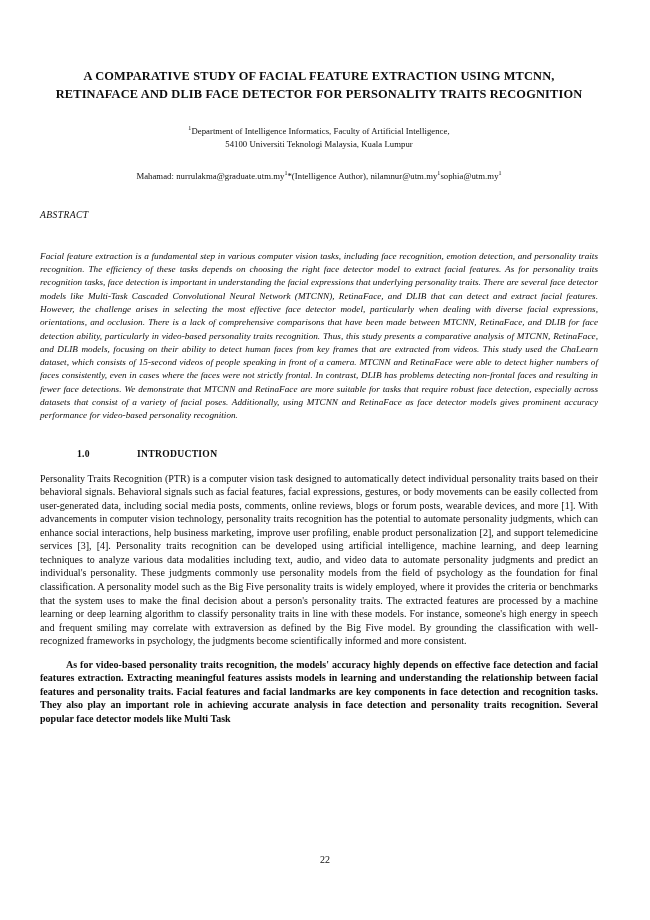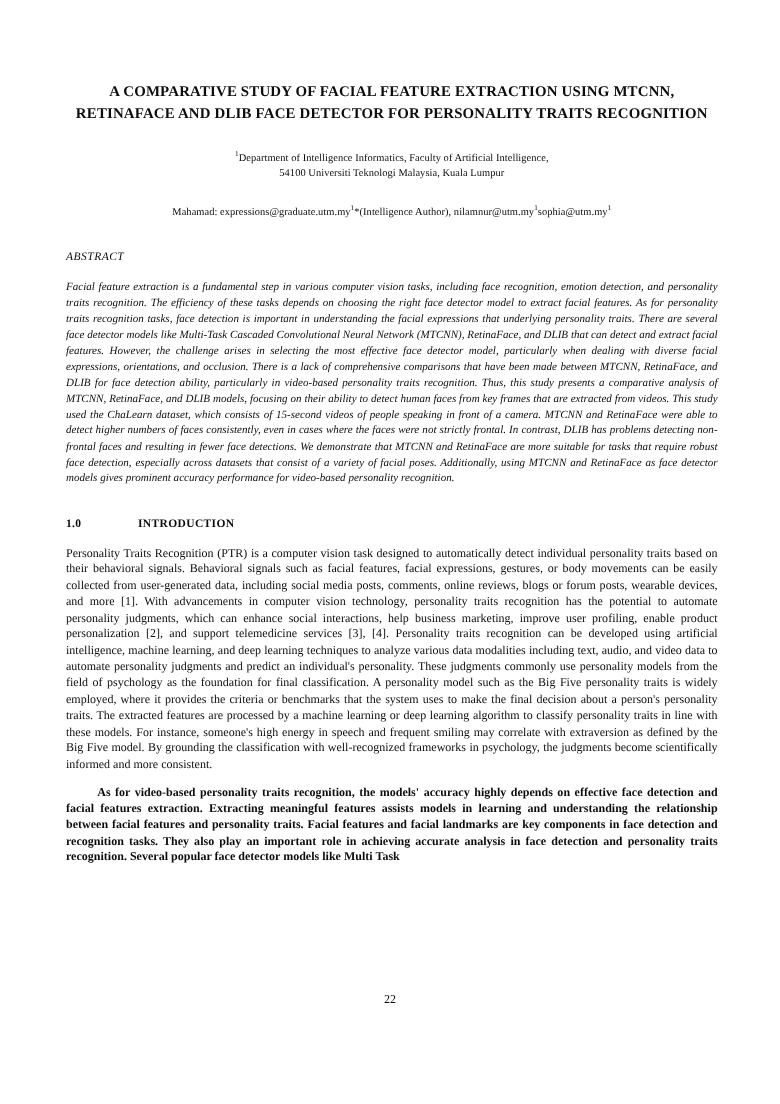--- a/index.html
+++ b/index.html
@@ -15,21 +15,21 @@
     font-family: "Liberation Serif", "DejaVu Serif", serif;
     color: #0d0d0d;
     overflow: hidden;
   }
   .page {
     position: absolute;
     left: 0; top: 0;
     width: 650px;
     height: 920px;
     box-sizing: border-box;
-    padding: 60px 52px 0 55px;
+    padding: 60px 52px 0 40px;
     border-radius: 25px;
   }
 
   
   .title {
     text-align: center;
     font-weight: bold;
     font-size: 12.4px;
     line-height: 17.5px;
     letter-spacing: 0.15px;
@@ -85,21 +85,21 @@
     font-style: italic;
     font-size: 9.6px;
     letter-spacing: 0.4px;
     margin-top: 26px;
   }
   .abstract-body {
     font-style: italic;
     font-size: 9.2px;
     line-height: 13.3px;
     text-align: justify;
-    margin-top: 13px;
+    margin-top: 30px;
     letter-spacing: 0.02px;
   }
   .keywords {
     font-style: italic;
     font-size: 9.2px;
     line-height: 13.3px;
     text-align: justify;
     margin-top: 13px;
   }
   .keywords .kw-label {
@@ -110,20 +110,21 @@
   .section-head {
     margin-top: 25px;
     font-weight: bold;
     font-size: 9.6px;
     letter-spacing: 0.3px;
     display: flex;
   }
   .section-num {
     width: 60px;
     flex: 0 0 60px;
+    margin-left: 37px;
   }
 
   
   .body-par {
     font-size: 10px;
     line-height: 13.55px;
     text-align: justify;
     margin-top: 13px;
     letter-spacing: 0.01px;
   }
@@ -131,40 +132,40 @@
     margin-top: 0;
     text-indent: 26px;
     font-weight: bold;
   }
 
   
   .page-number {
     position: absolute;
     left: 0;
     right: 0;
-    top: 828px;
+    top: 854px;
     text-align: center;
     font-size: 10px;
   }
 </style>
 </head>
 <body>
 
 <div class="page">
 
   <h1 class="title">A COMPARATIVE STUDY OF FACIAL FEATURE EXTRACTION USING MTCNN, RETINAFACE AND DLIB FACE DETECTOR FOR PERSONALITY TRAITS RECOGNITION</h1>
 
 
   <div class="affiliation">
     <sup>1</sup><span>Department of Intelligence Informatics, Faculty of Artificial Intelligence,</span><br>
     <span>54100 Universiti Teknologi Malaysia, Kuala Lumpur</span>
   </div>
 
   <div class="emails">
-    <span>Mahamad: </span><span>expressions@graduate.utm.my</span><sup>1</sup><span>*(Intelligence Author), </span><span>nilamnur@utm.my</span><sup>1</sup><span></span><span>sophia@utm.my</span><sup>1</sup>
+    <span>Mahamad: </span><span>nurrulakma@graduate.utm.my</span><sup>1</sup><span>*(Intelligence Author), </span><span>nilamnur@utm.my</span><sup>1</sup><span></span><span>sophia@utm.my</span><sup>1</sup>
   </div>
 
   <div class="abstract-heading">ABSTRACT</div>
 
   <div class="abstract-body">Facial feature extraction is a fundamental step in various computer vision tasks, including face recognition, emotion detection, and personality traits recognition. The efficiency of these tasks depends on choosing the right face detector model to extract facial features. As for personality traits recognition tasks, face detection is important in understanding the facial expressions that underlying personality traits. There are several face detector models like Multi-Task Cascaded Convolutional Neural Network (MTCNN), RetinaFace, and DLIB that can detect and extract facial features. However, the challenge arises in selecting the most effective face detector model, particularly when dealing with diverse facial expressions, orientations, and occlusion. There is a lack of comprehensive comparisons that have been made between MTCNN, RetinaFace, and DLIB for face detection ability, particularly in video-based personality traits recognition. Thus, this study presents a comparative analysis of MTCNN, RetinaFace, and DLIB models, focusing on their ability to detect human faces from key frames that are extracted from videos. This study used the ChaLearn dataset, which consists of 15-second videos of people speaking in front of a camera. MTCNN and RetinaFace were able to detect higher numbers of faces consistently, even in cases where the faces were not strictly frontal. In contrast, DLIB has problems detecting non-frontal faces and resulting in fewer face detections. We demonstrate that MTCNN and RetinaFace are more suitable for tasks that require robust face detection, especially across datasets that consist of a variety of facial poses. Additionally, using MTCNN and RetinaFace as face detector models gives prominent accuracy performance for video-based personality recognition.</div>
 
 
   <div class="section-head">
     <span class="section-num">1.0</span>
     <span>INTRODUCTION</span>

